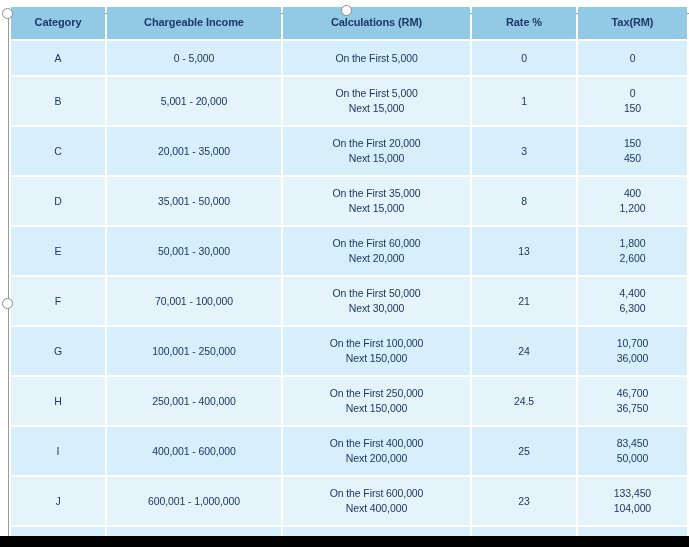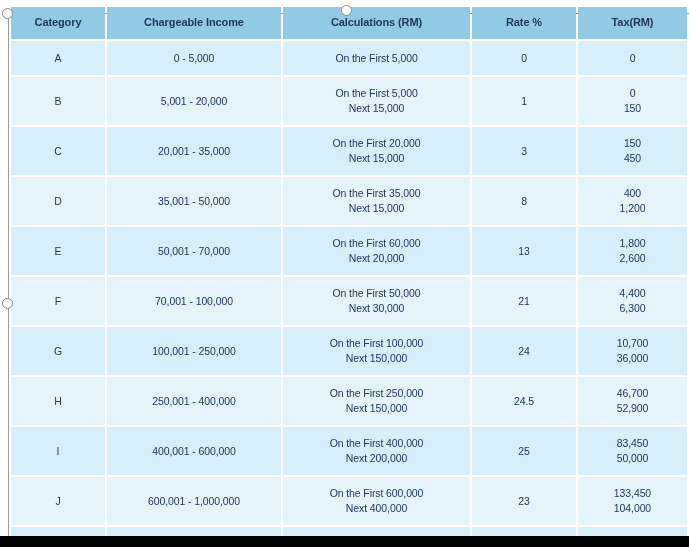--- a/index.html
+++ b/index.html
@@ -200,21 +200,21 @@
           <td>8</td>
           <td>
             <span class="stack">
               <span>400</span>
               <span>1,200</span>
             </span>
           </td>
         </tr>
         <tr class="r-tall">
           <td>E</td>
-          <td>50,001 - 70,000</td>
+          <td>50,001 - 30,000</td>
           <td>
             <span class="stack">
               <span>On the First 60,000</span>
               <span>Next 20,000</span>
             </span>
           </td>
           <td>13</td>
           <td>
             <span class="stack">
               <span>1,800</span>
@@ -262,21 +262,21 @@
           <td>
             <span class="stack">
               <span>On the First 250,000</span>
               <span>Next 150,000</span>
             </span>
           </td>
           <td>24.5</td>
           <td>
             <span class="stack">
               <span>46,700</span>
-              <span>52,900</span>
+              <span>36,750</span>
             </span>
           </td>
         </tr>
         <tr class="r-tall">
           <td>I</td>
           <td>400,001 - 600,000</td>
           <td>
             <span class="stack">
               <span>On the First 400,000</span>
               <span>Next 200,000</span>

